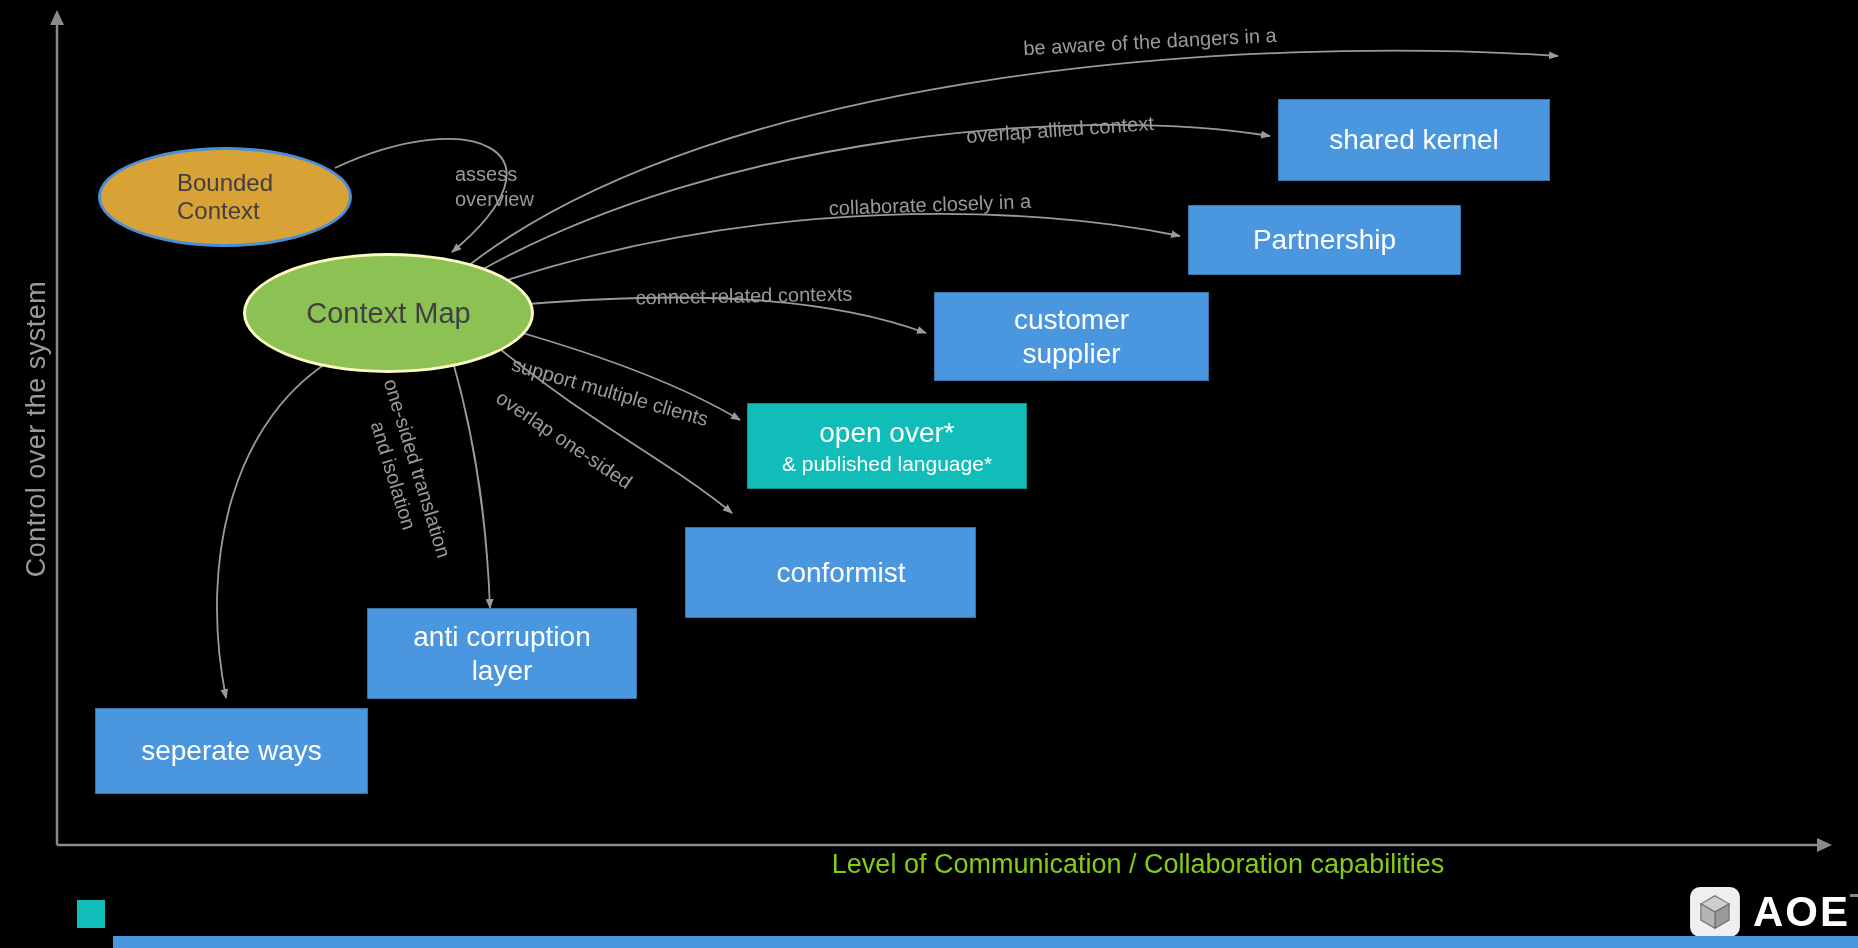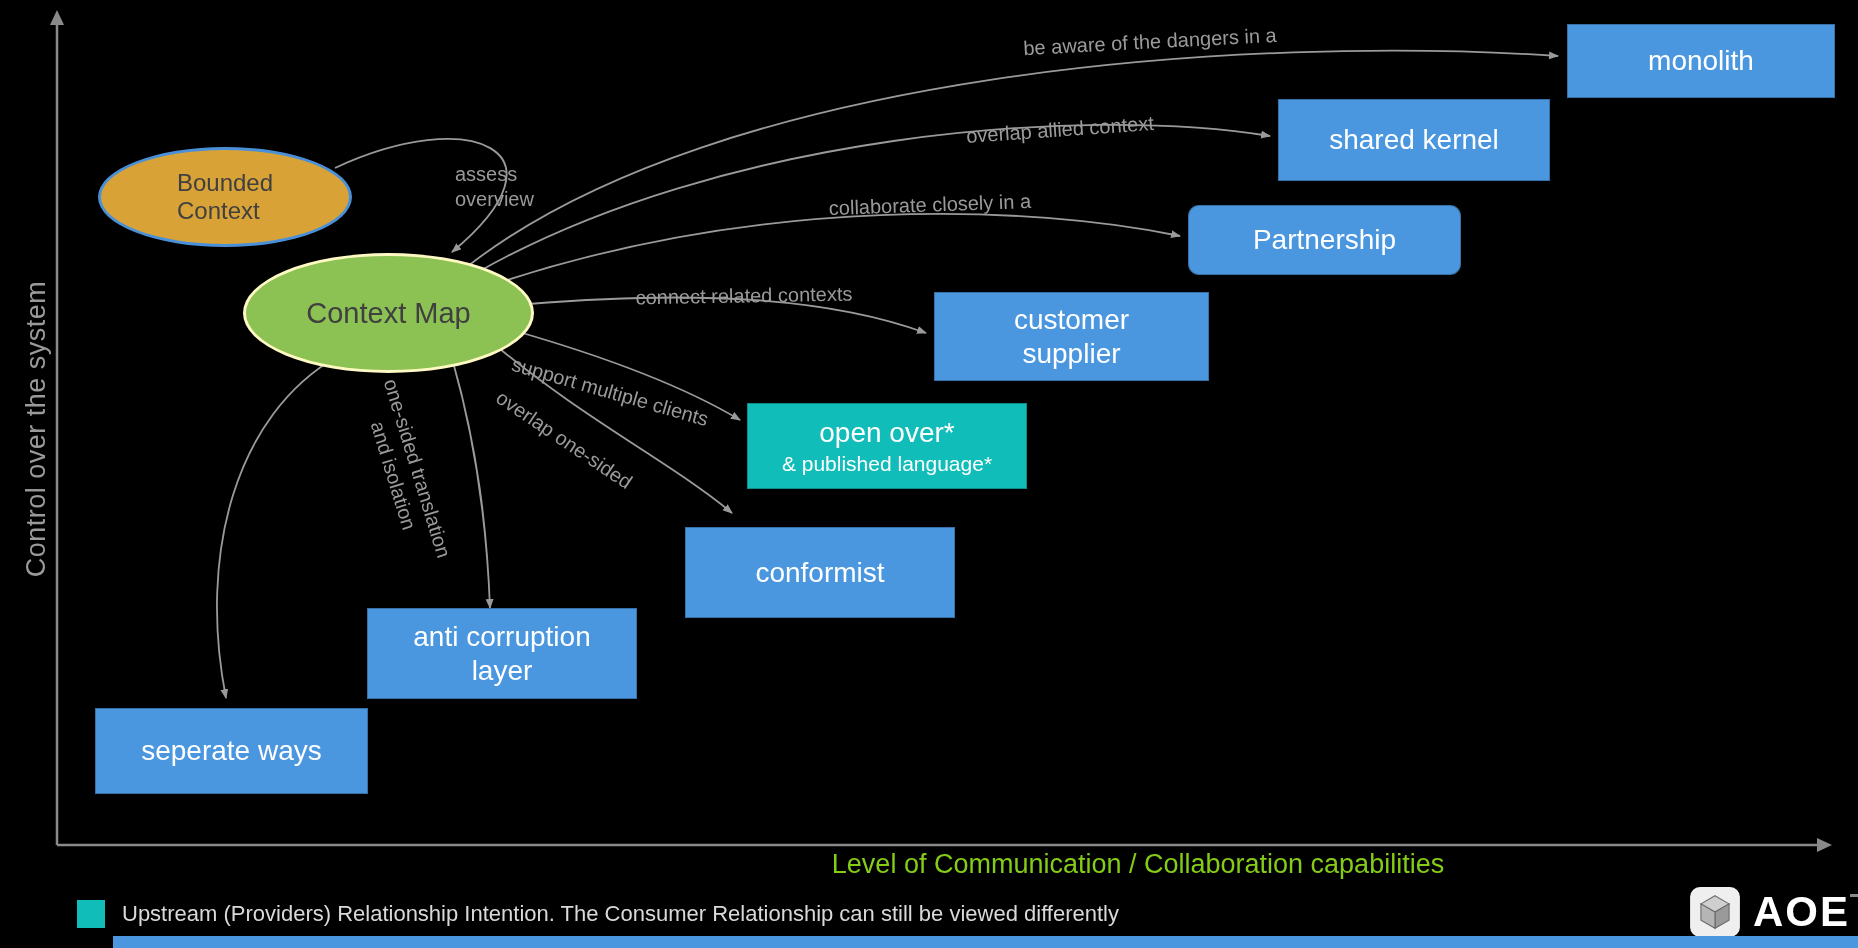--- a/index.html
+++ b/index.html
@@ -39,24 +39,24 @@
   
   .box {
     position: absolute; background: #4a97e0; border: 1px solid rgba(0,0,0,.25);
     display: flex; flex-direction: column; align-items: center; justify-content: center;
     color: #fff; font-size: 28px; text-align: center; line-height: 1.2;
   }
   .box.teal { background: #11bdb9; }
   .box .sub { font-size: 21px; margin-top: 2px; }
   .b-monolith        { left: 1567px; top: 24px;  width: 266px; height: 72px; }
   .b-shared-kernel   { left: 1278px; top: 99px;  width: 270px; height: 80px; }
-  .b-partnership     { left: 1188px; top: 205px; width: 271px; height: 68px; border-radius: 11px; }
+  .b-partnership     { left: 1188px; top: 205px; width: 271px; height: 68px; }
   .b-customer-supplier{ left: 934px; top: 292px; width: 273px; height: 87px; }
   .b-open-host       { left: 747px;  top: 403px; width: 278px; height: 84px; }
-  .b-conformist      { left: 685px;  top: 527px; width: 268px; height: 89px; }
+  .b-conformist      { left: 685px;  top: 527px; width: 268px; height: 89px; padding-left: 21px; }
   .b-anti-corruption { left: 367px;  top: 608px; width: 268px; height: 89px; }
   .b-separate-ways   { left: 95px;   top: 708px; width: 271px; height: 84px; }
 
   
   .edge-label {
     position: absolute; color: #9a9a9a; font-size: 20px; white-space: pre-line;
     text-align: center; line-height: 1.25;
   }
   .el1 { left: 1150px; top: 42px;  transform: translate(-50%,-50%) rotate(-3deg); }
   .el2 { left: 1060px; top: 130px; transform: translate(-50%,-50%) rotate(-4deg); }
@@ -119,23 +119,20 @@
   <div class="x-label">Level of Communication / Collaboration capabilities</div>
 
   <div class="ellipse bounded">
     <span class="pre">Bounded
 Context</span>
   </div>
   <div class="ellipse map">
     <span>Context Map</span>
   </div>
 
-  <div class="box b-monolith">
-    <span class="pre">monolith</span>
-  </div>
   <div class="box b-shared-kernel">
     <span class="pre">shared kernel</span>
   </div>
   <div class="box b-partnership">
     <span class="pre">Partnership</span>
   </div>
   <div class="box b-customer-supplier">
     <span class="pre">customer
 supplier</span>
   </div>
@@ -160,21 +157,20 @@
   <span class="edge-label el4">connect related contexts</span>
   <span class="edge-label el5">support multiple clients</span>
   <span class="edge-label el6">overlap one-sided</span>
   <span class="edge-label el7">one-sided translation
 and isolation</span>
   <span class="edge-label el8">assess
 overview</span>
 
   <div class="legend">
     <span class="swatch"></span>
-    <span class="legend-text">Upstream (Providers) Relationship Intention. The Consumer Relationship can still be viewed differently</span>
   </div>
 
   <div class="logo">
     <svg width="52" height="52" viewBox="0 0 48 48">
       <rect x="1" y="1" width="46" height="46" rx="9" fill="#efefef"></rect>
       <polygon points="24,9 37,16.5 24,24 11,16.5" fill="#cfcfcf" stroke="#6a6a6a" stroke-width="1"></polygon>
       <polygon points="37,16.5 37,31.5 24,39 24,24" fill="#9a9a9a" stroke="#6a6a6a" stroke-width="1"></polygon>
       <polygon points="11,16.5 24,24 24,39 11,31.5" fill="#b5b5b5" stroke="#6a6a6a" stroke-width="1"></polygon>
     </svg>
     <div class="wordmark">

